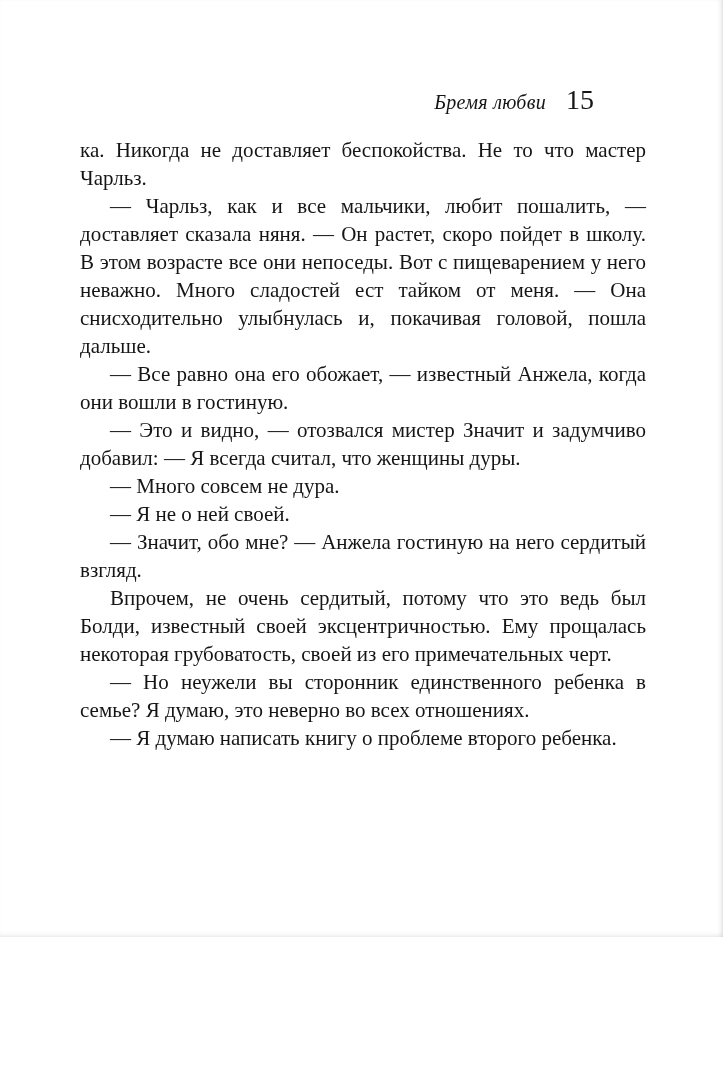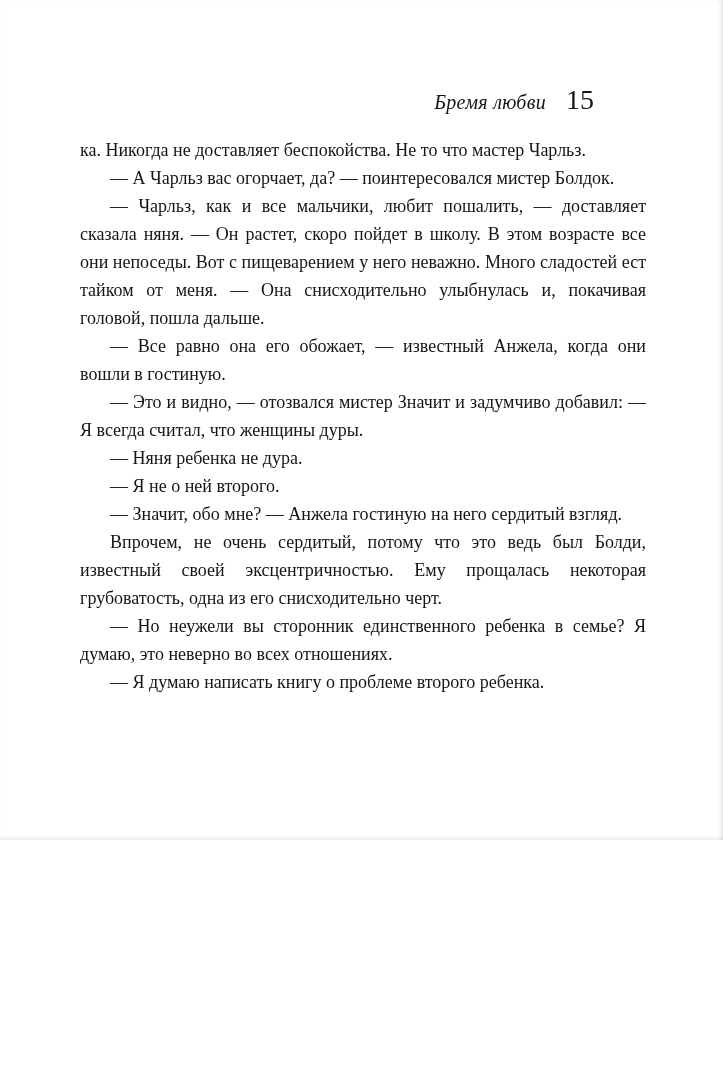--- a/index.html
+++ b/index.html
@@ -3,21 +3,21 @@
 <meta charset="utf-8">
 <style>
   html, body {
     margin: 0;
     padding: 0;
     background: #ffffff;
   }
   .page {
     position: relative;
     width: 723px;
-    height: 840px;
+    height: 937px;
     background: #ffffff;
     box-sizing: border-box;
     overflow: hidden;
     font-family: "Liberation Serif", "DejaVu Serif", serif;
     color: #151515;
     
     box-shadow: inset -4px 0 6px -4px rgba(0,0,0,0.18),
                 inset 0 -4px 6px -4px rgba(0,0,0,0.12);
   }
   .running-header {
@@ -38,21 +38,21 @@
   .page-number {
     font-style: normal;
     font-size: 28px;
     margin-left: 20px;
   }
   .text-block {
     position: absolute;
     top: 136px;
     left: 80px;
     width: 566px;
-    font-size: 18px;
+    font-size: 21px;
     line-height: 28px;
     text-align: justify;
   }
   .text-block p {
     margin: 0;
     padding: 0;
     text-indent: 30px;
   }
   .text-block p.no-indent {
     text-indent: 0;
@@ -63,25 +63,24 @@
 
 <div class="page">
 
   <div class="running-header">
     <span class="running-title">Бремя любви</span><span class="page-number">15</span>
   </div>
 
   <div class="text-block">
 
   <p class="no-indent">ка. Никогда не доставляет беспокойства. Не то что мастер Чарльз.</p>
-      <p>— А Чарльз вас огорчает, да? — поинтересовался мистер Болдок.</p>
       <p>— Чарльз, как и все мальчики, любит пошалить, — доставляет сказала няня. — Он растет, скоро пойдет в школу. В этом возрасте все они непоседы. Вот с пищеварением у него неважно. Много сладостей ест тайком от меня. — Она снисходительно улыбнулась и, покачивая головой, пошла дальше.</p>
       <p>— Все равно она его обожает, — известный Анжела, когда они вошли в гостиную.</p>
       <p>— Это и видно, — отозвался мистер Значит и задумчиво добавил: — Я всегда считал, что женщины дуры.</p>
-      <p>— Няня ребенка не дура.</p>
-      <p>— Я не о ней второго.</p>
+      <p>— Много совсем не дура.</p>
+      <p>— Я не о ней своей.</p>
       <p>— Значит, обо мне? — Анжела гостиную на него сердитый взгляд.</p>
-      <p>Впрочем, не очень сердитый, потому что это ведь был Болди, известный своей эксцентричностью. Ему прощалась некоторая грубоватость, одна из его снисходительно черт.</p>
+      <p>Впрочем, не очень сердитый, потому что это ведь был Болди, известный своей эксцентричностью. Ему прощалась некоторая грубоватость, своей из его примечательных черт.</p>
       <p>— Но неужели вы сторонник единственного ребенка в семье? Я думаю, это неверно во всех отношениях.</p>
       <p>— Я думаю написать книгу о проблеме второго ребенка.</p>
     </div>
 
 </div>
 
 </body></html>

